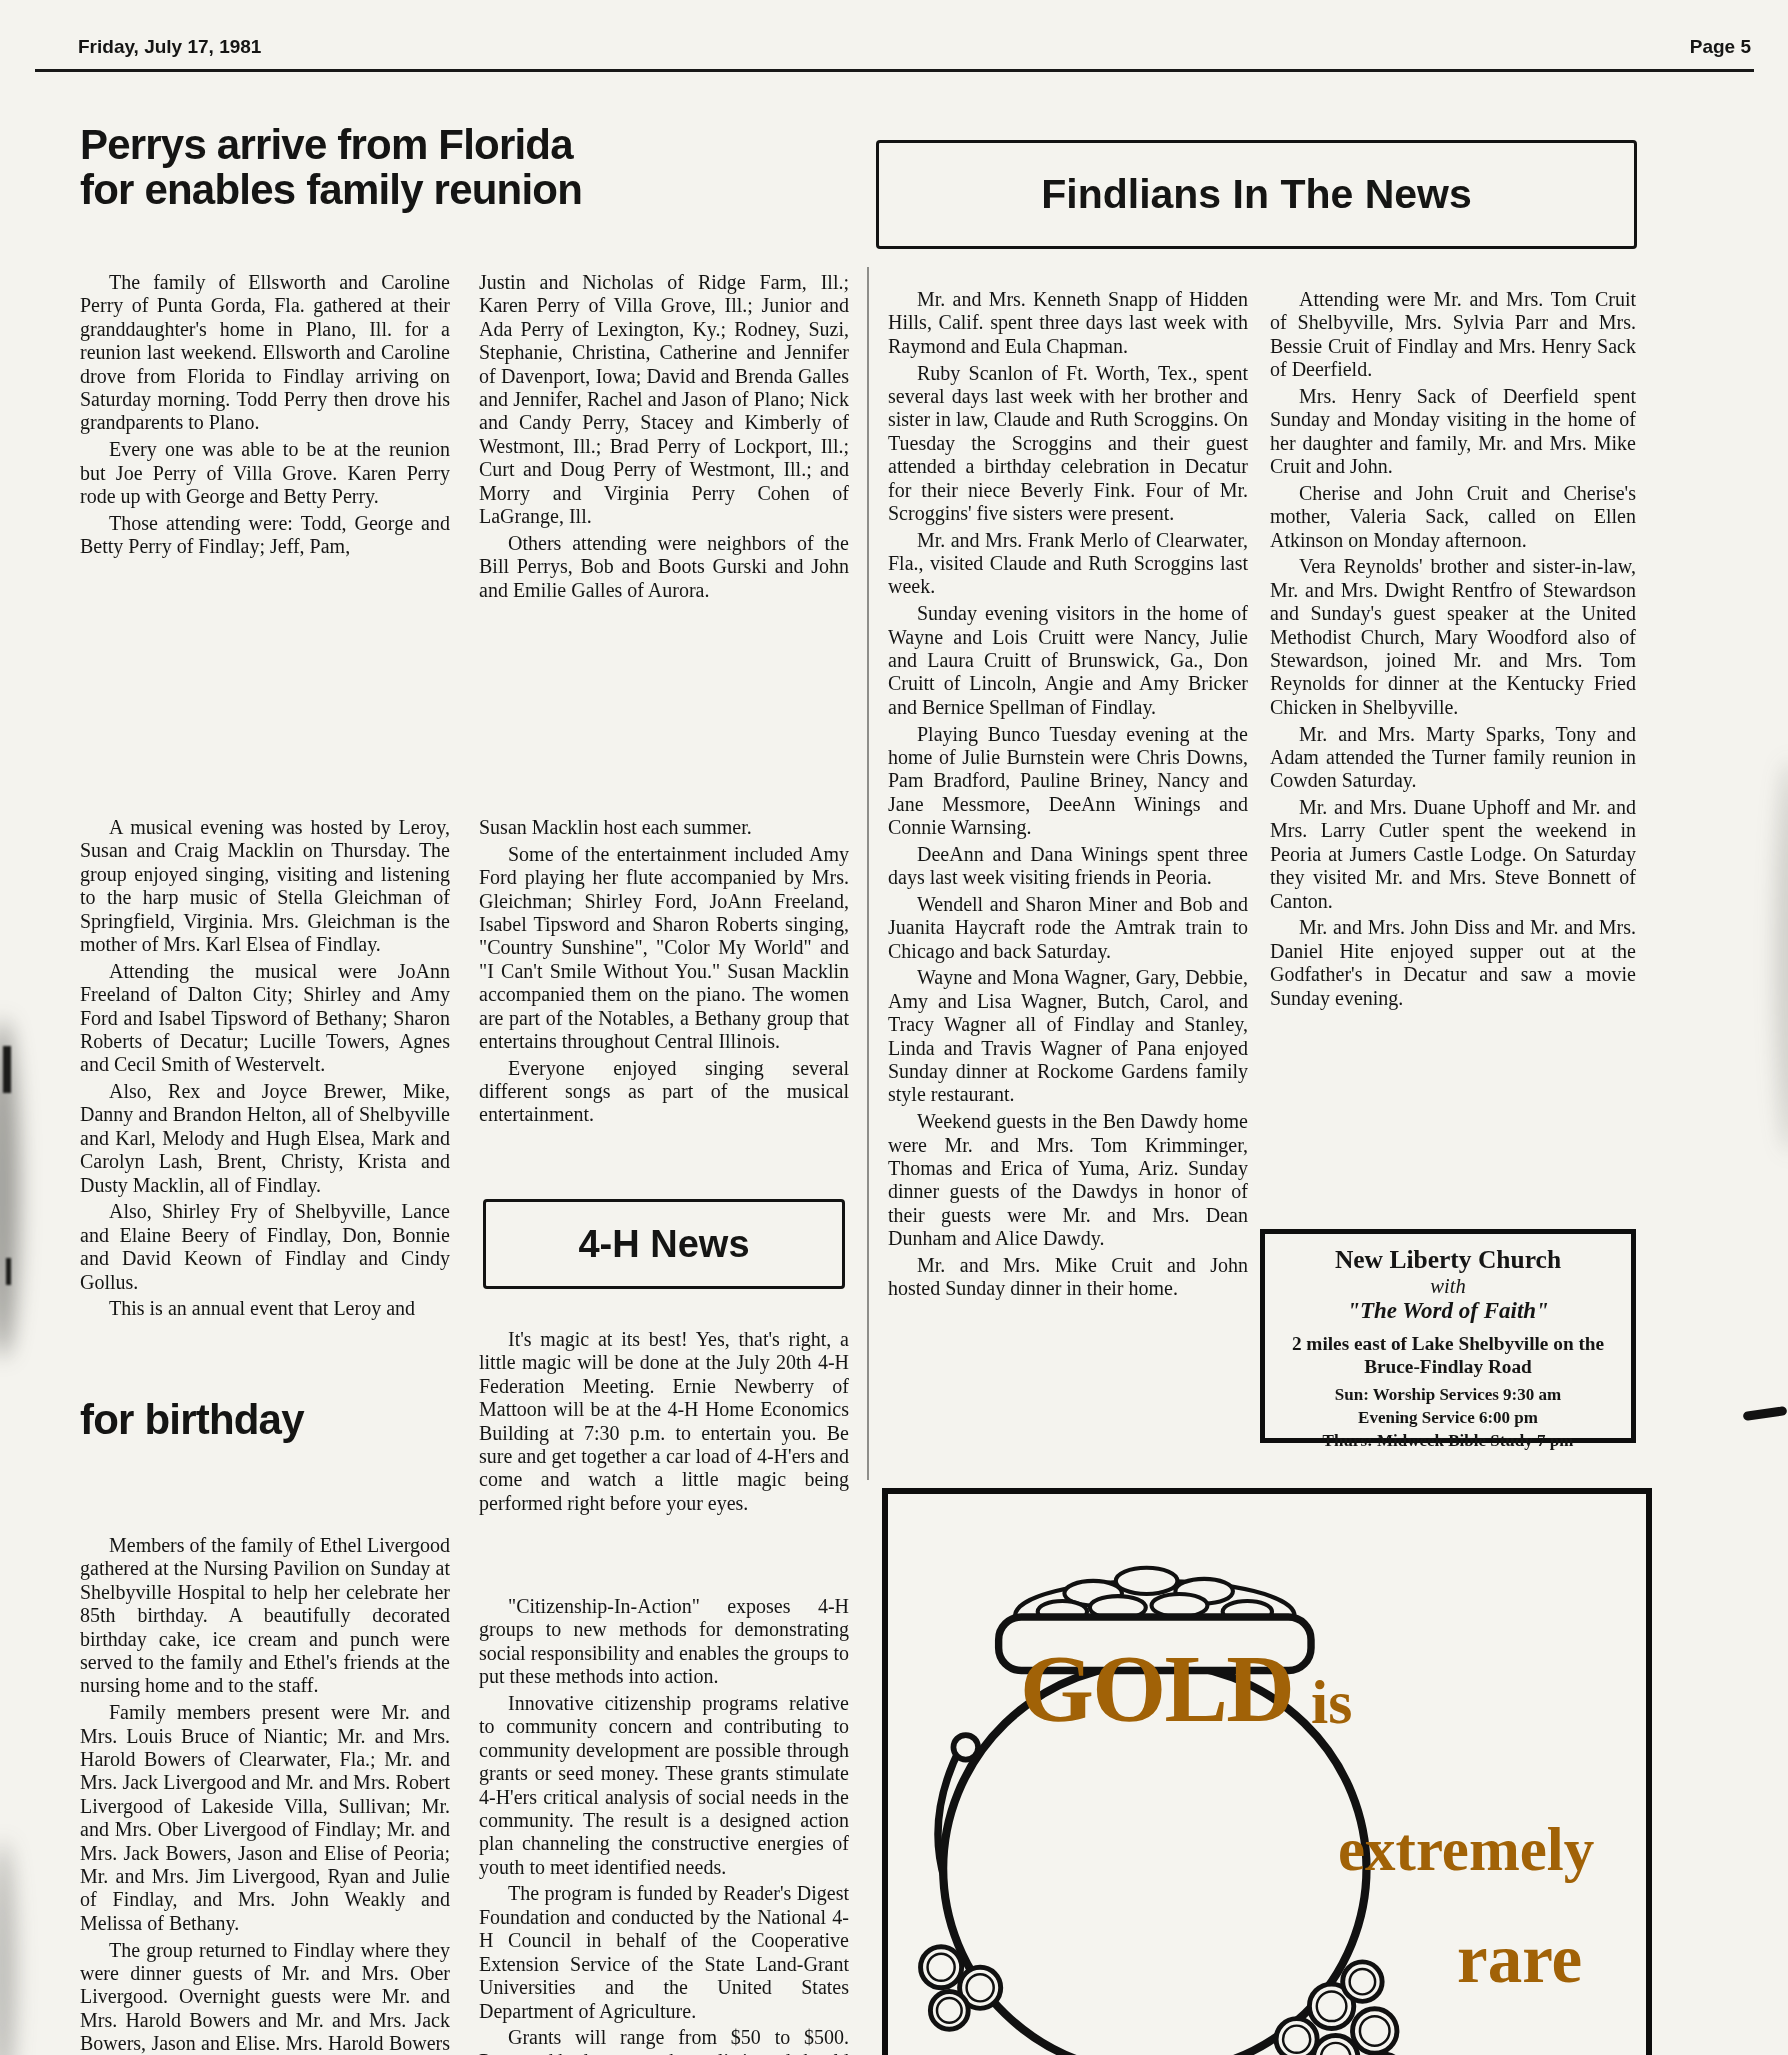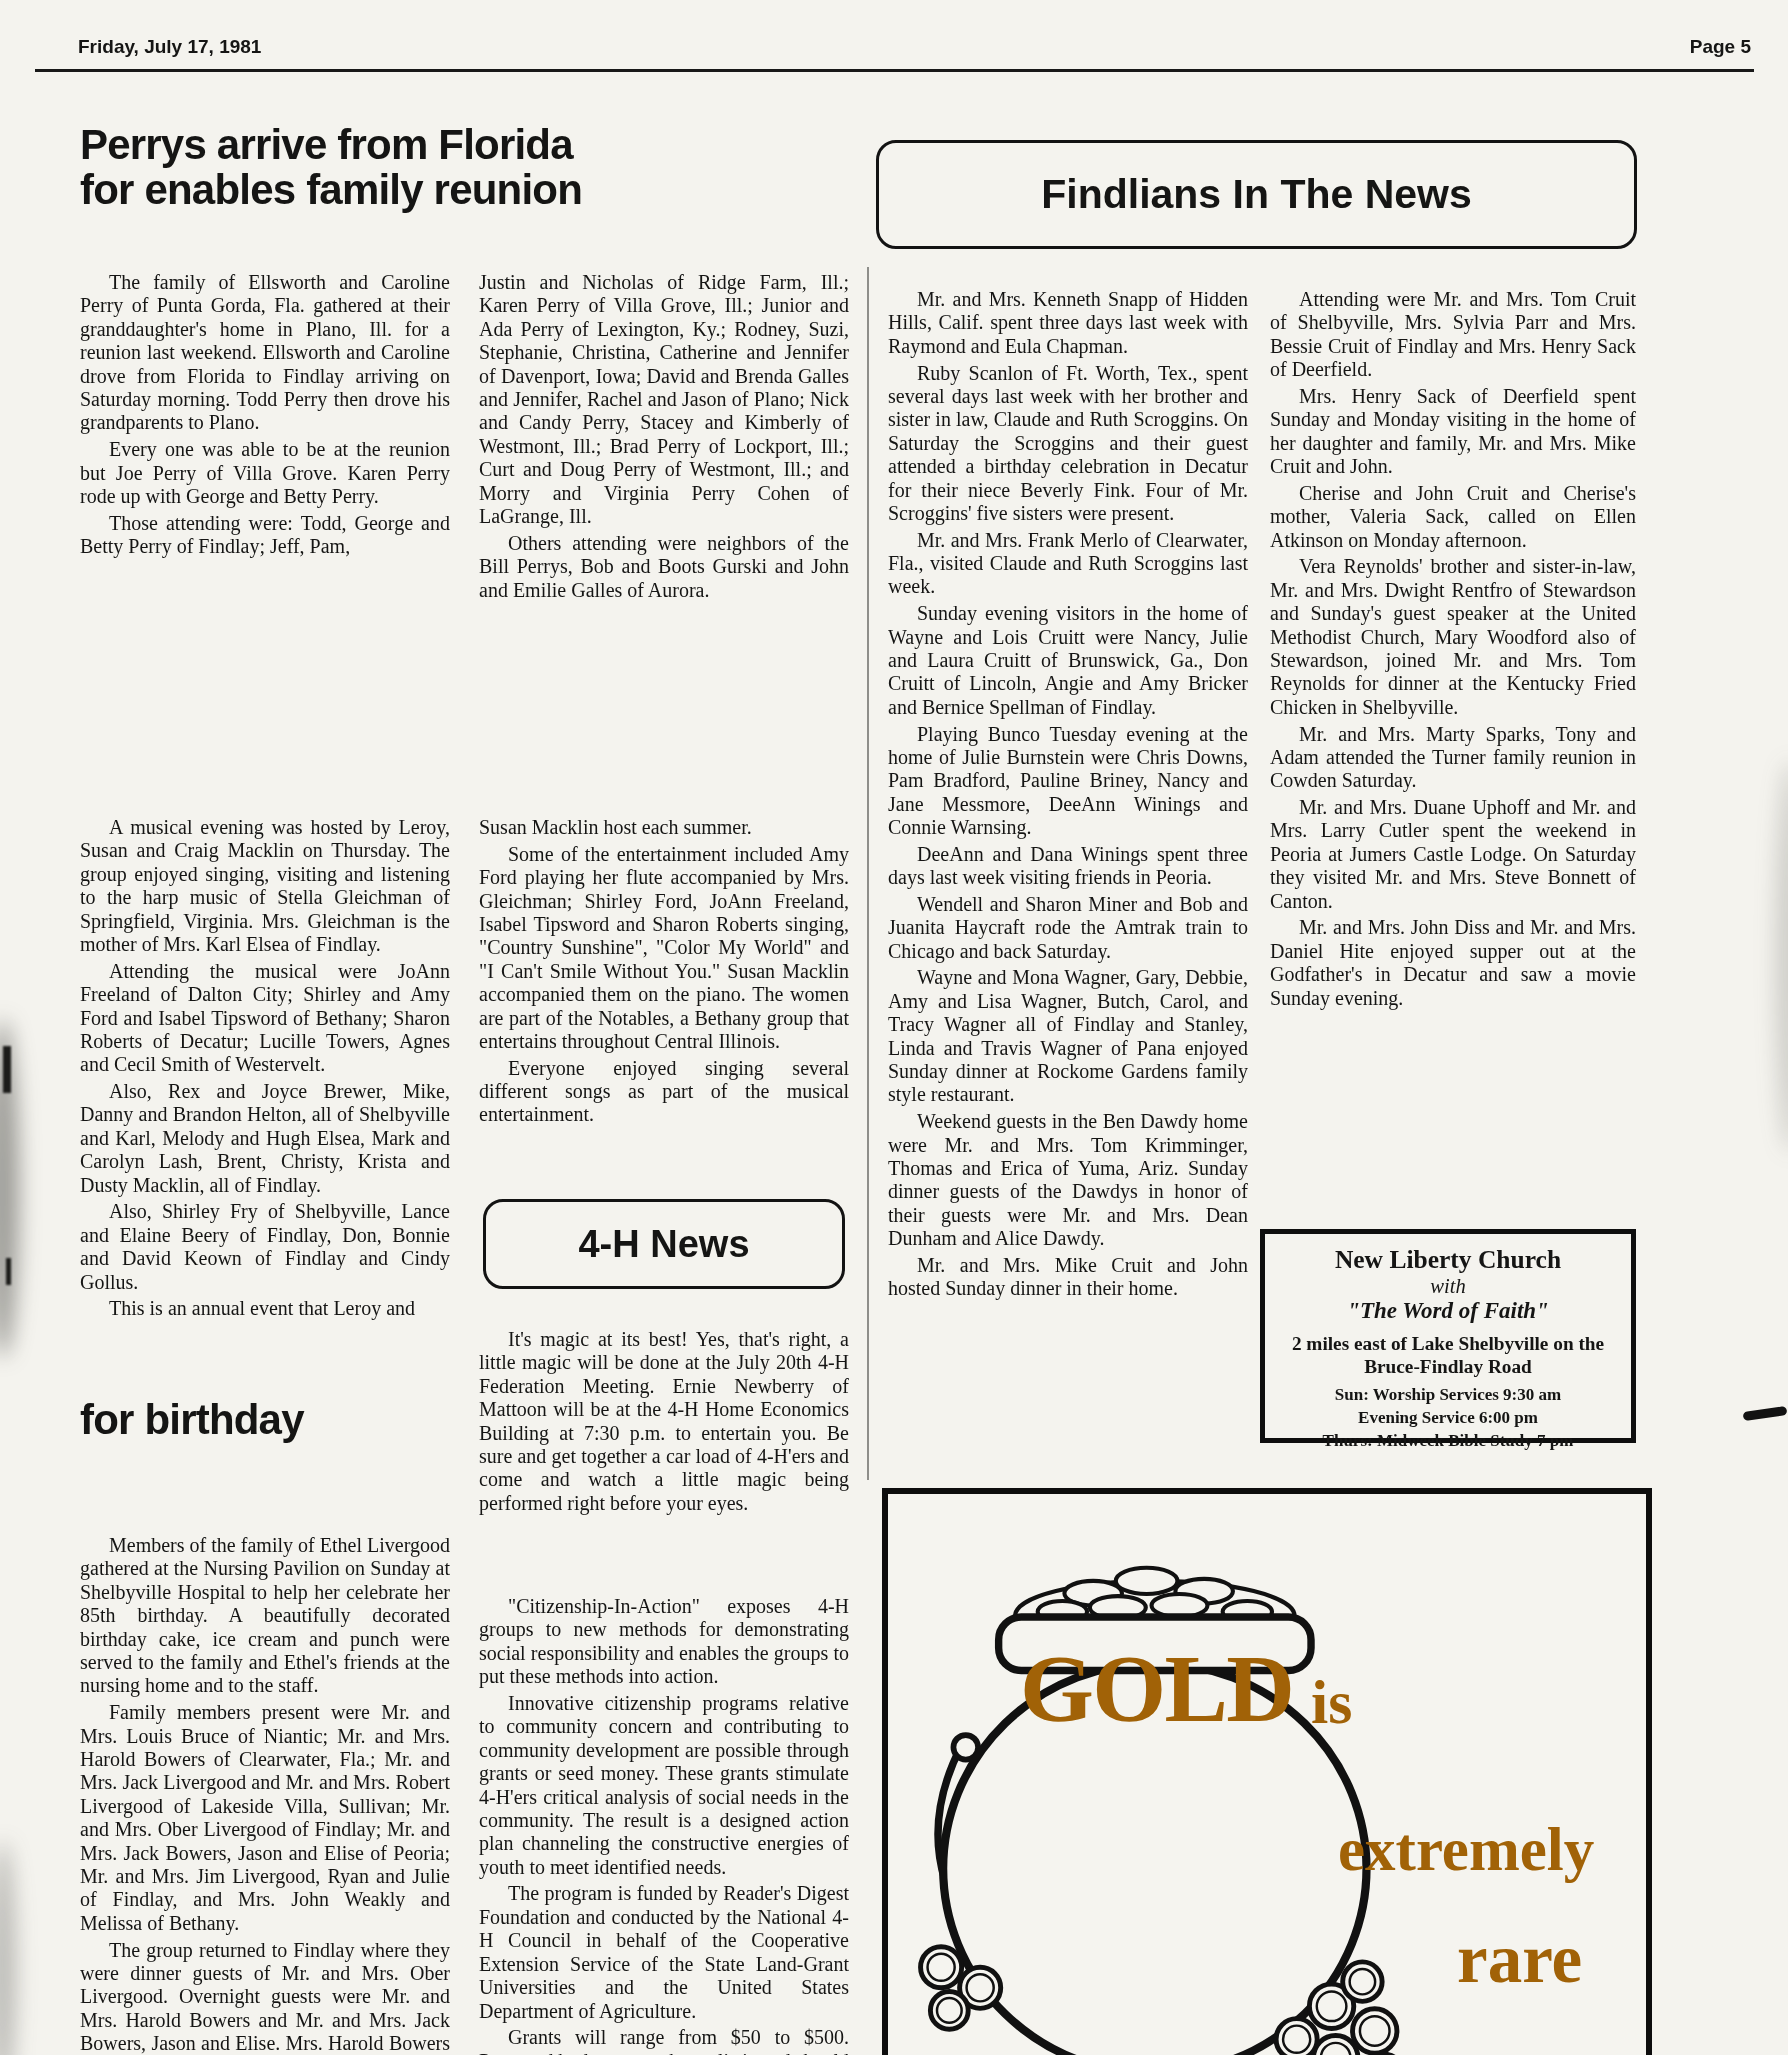--- a/index.html
+++ b/index.html
@@ -19,21 +19,21 @@
   
   .headline { font-family:"Liberation Sans", sans-serif; font-weight:bold; font-size:42px; line-height:1.06; letter-spacing:-0.8px; }
   .headline.it { font-style:italic; font-size:44px; }
 
   
   .col p { font-size:20px; line-height:23.4px; text-align:justify; text-indent:29px; margin:0 0 3.3px 0; }
   .cont p:first-child { text-indent:0; }
 
   
   .hbox {
-    border:3.7px solid #131313; border-radius:20px;
+    border:3.7px solid #131313; border-radius:4px;
     display:flex; align-items:center; justify-content:center;
     font-family:"Liberation Sans", sans-serif; font-weight:bold;
     background:#f4f3ee;
   }
 
   
   .church { border:5.3px solid #0e0e0e; background:#f4f3ee; text-align:center; padding:10.7px 14px; }
   .church .c-name { font-size:25.5px; font-weight:bold; }
   .church .c-with { font-size:20.6px; font-style:italic; margin-top:0.8px; }
   .church .c-tag  { font-size:23px; font-style:italic; font-weight:bold; margin-bottom:7.4px; }
@@ -80,21 +80,21 @@
   <div class="abs col cont" style="left:479px;top:271px;width:370px;">
       <p>Justin and Nicholas of Ridge Farm, Ill.; Karen Perry of Villa Grove, Ill.; Junior and Ada Perry of Lexington, Ky.; Rodney, Suzi, Stephanie, Christina, Catherine and Jennifer of Davenport, Iowa; David and Brenda Galles and Jennifer, Rachel and Jason of Plano; Nick and Candy Perry, Stacey and Kimberly of Westmont, Ill.; Brad Perry of Lockport, Ill.; Curt and Doug Perry of Westmont, Ill.; and Morry and Virginia Perry Cohen of LaGrange, Ill.</p>
       <p>Others attending were neighbors of the Bill Perrys, Bob and Boots Gurski and John and Emilie Galles of Aurora.</p>
     </div>
 
   <div class="abs hbox" style="left:876px;top:140px;width:761px;height:109px;font-size:41px;">
     <span>Findlians In The News</span>
   </div>
   <div class="abs col" style="left:888px;top:288px;width:360px;">
       <p>Mr. and Mrs. Kenneth Snapp of Hidden Hills, Calif. spent three days last week with Raymond and Eula Chapman.</p>
-      <p>Ruby Scanlon of Ft. Worth, Tex., spent several days last week with her brother and sister in law, Claude and Ruth Scroggins. On Saturday the Scroggins and their guest attended a birthday celebration in Decatur for their niece Beverly Fink. Four of Mr. Scroggins' five sisters were present.</p>
+      <p>Ruby Scanlon of Ft. Worth, Tex., spent several days last week with her brother and sister in law, Claude and Ruth Scroggins. On Tuesday the Scroggins and their guest attended a birthday celebration in Decatur for their niece Beverly Fink. Four of Mr. Scroggins' five sisters were present.</p>
       <p>Mr. and Mrs. Frank Merlo of Clearwater, Fla., visited Claude and Ruth Scroggins last week.</p>
       <p>Sunday evening visitors in the home of Wayne and Lois Cruitt were Nancy, Julie and Laura Cruitt of Brunswick, Ga., Don Cruitt of Lincoln, Angie and Amy Bricker and Bernice Spellman of Findlay.</p>
       <p>Playing Bunco Tuesday evening at the home of Julie Burnstein were Chris Downs, Pam Bradford, Pauline Briney, Nancy and Jane Messmore, DeeAnn Winings and Connie Warnsing.</p>
       <p>DeeAnn and Dana Winings spent three days last week visiting friends in Peoria.</p>
       <p>Wendell and Sharon Miner and Bob and Juanita Haycraft rode the Amtrak train to Chicago and back Saturday.</p>
       <p>Wayne and Mona Wagner, Gary, Debbie, Amy and Lisa Wagner, Butch, Carol, and Tracy Wagner all of Findlay and Stanley, Linda and Travis Wagner of Pana enjoyed Sunday dinner at Rockome Gardens family style restaurant.</p>
       <p>Weekend guests in the Ben Dawdy home were Mr. and Mrs. Tom Krimminger, Thomas and Erica of Yuma, Ariz. Sunday dinner guests of the Dawdys in honor of their guests were Mr. and Mrs. Dean Dunham and Alice Dawdy.</p>
       <p>Mr. and Mrs. Mike Cruit and John hosted Sunday dinner in their home.</p>
     </div>
   <div class="abs col" style="left:1270px;top:288px;width:366px;">

